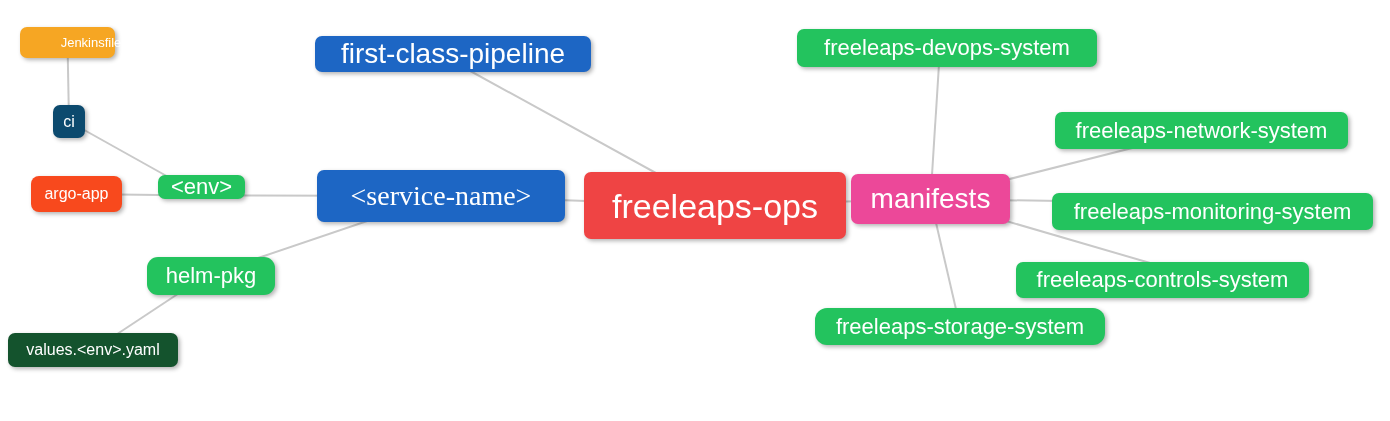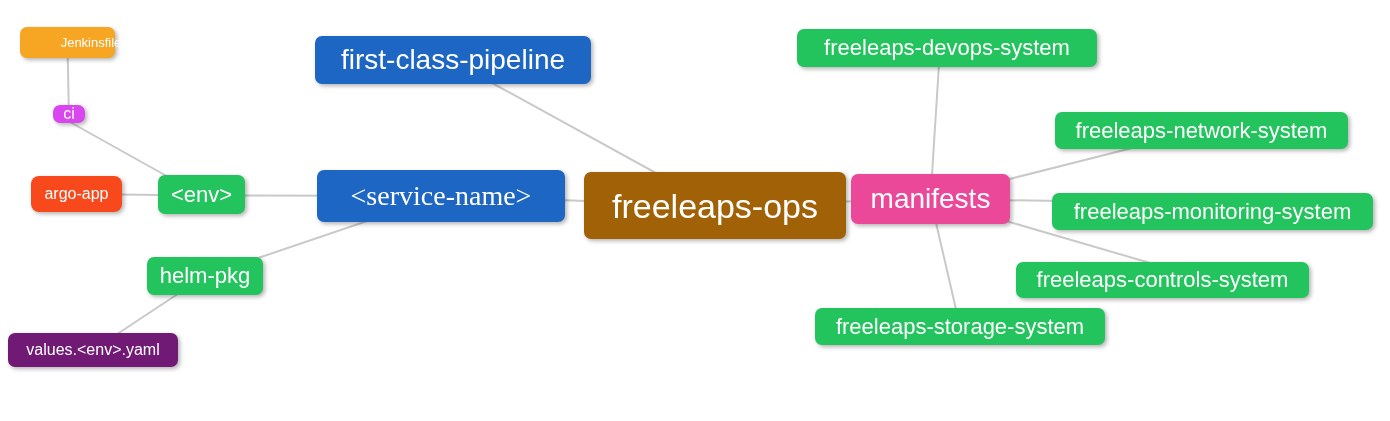--- a/index.html
+++ b/index.html
@@ -63,29 +63,29 @@
       <line x1="441" y1="196" x2="715" y2="205.5"></line>
       <line x1="453" y1="61.5" x2="715" y2="205.5"></line>
       <line x1="715" y1="205.5" x2="930.5" y2="199"></line>
       <line x1="930.5" y1="199" x2="940" y2="48"></line>
       <line x1="930.5" y1="199" x2="1201.5" y2="130.5"></line>
       <line x1="930.5" y1="199" x2="1212.5" y2="203.5"></line>
       <line x1="930.5" y1="199" x2="1208.5" y2="280"></line>
       <line x1="930.5" y1="199" x2="960" y2="326.5"></line>
     </svg>
   <div id="node-layer">
-      <div class="node lvl1" style="left: 584px; top: 172px; width: 262px; height: 67px; background: #a16207;">freeleaps-ops</div>
-      <div class="node lvl2" style="left: 315px; top: 36px; width: 276px; height: 48px; background: rgb(29, 102, 196);">first-class-pipeline</div>
+      <div class="node lvl1" style="left: 584px; top: 172px; width: 262px; height: 67px; background: #ef4444;">freeleaps-ops</div>
+      <div class="node lvl2" style="left: 315px; top: 36px; width: 276px; height: 36px; background: rgb(29, 102, 196);">first-class-pipeline</div>
       <div class="node lvl2" style="left: 317px; top: 170px; width: 248px; height: 52px; background: rgb(29, 102, 196); font-family: Liberation Serif, serif;">&lt;service-name&gt;</div>
       <div class="node lvl2" style="left: 851px; top: 174px; width: 159px; height: 50px; background: #ec4899;">manifests</div>
-      <div class="node lvl3" style="left: 158px; top: 175px; width: 87px; height: 39px; background: rgb(35, 195, 94);">&lt;env&gt;</div>
-      <div class="node lvl3" style="left: 147px; top: 257px; width: 116px; height: 38px; background: rgb(35, 195, 94);">helm-pkg</div>
-      <div class="node lvl4" style="left: 53px; top: 105px; width: 32px; height: 18px; background: #d946ef;">ci</div>
+      <div class="node lvl3" style="left: 158px; top: 175px; width: 87px; height: 24px; background: rgb(35, 195, 94);">&lt;env&gt;</div>
+      <div class="node lvl3" style="left: 147px; top: 257px; width: 128px; height: 38px; background: rgb(35, 195, 94); border-radius: 11px;">helm-pkg</div>
+      <div class="node lvl4" style="left: 53px; top: 105px; width: 32px; height: 33px; background: #0c4a6e;">ci</div>
       <div class="node lvl5" style="left: 20px; top: 27px; width: 95px; height: 31px; background: rgb(246, 166, 35);">Jenkinsfile</div>
       <div class="node lvl4" style="left: 31px; top: 176px; width: 91px; height: 36px; background: rgb(248, 73, 29); border-radius: 8px;">argo-app</div>
-      <div class="node lvl4" style="left: 8px; top: 333px; width: 170px; height: 34px; background: #701a75;">values.&lt;env&gt;.yaml</div>
+      <div class="node lvl4" style="left: 8px; top: 333px; width: 170px; height: 34px; background: #14532d;">values.&lt;env&gt;.yaml</div>
       <div class="node lvl3" style="left: 797px; top: 29px; width: 300px; height: 38px; background: rgb(35, 195, 94);">freeleaps-devops-system</div>
       <div class="node lvl3" style="left: 1055px; top: 112px; width: 293px; height: 37px; background: rgb(35, 195, 94);">freeleaps-network-system</div>
       <div class="node lvl3" style="left: 1052px; top: 185px; width: 321px; height: 37px; background: rgb(35, 195, 94); margin-top: 8px;">freeleaps-monitoring-system</div>
       <div class="node lvl3" style="left: 1016px; top: 262px; width: 293px; height: 36px; background: rgb(35, 195, 94);">freeleaps-controls-system</div>
-      <div class="node lvl3" style="left: 815px; top: 308px; width: 290px; height: 37px; background: rgb(35, 195, 94);">freeleaps-storage-system</div>
+      <div class="node lvl3" style="left: 815px; top: 308px; width: 290px; height: 37px; background: rgb(35, 195, 94); border-radius: 12px;">freeleaps-storage-system</div>
     </div>
 </div>
 
 </body></html>

